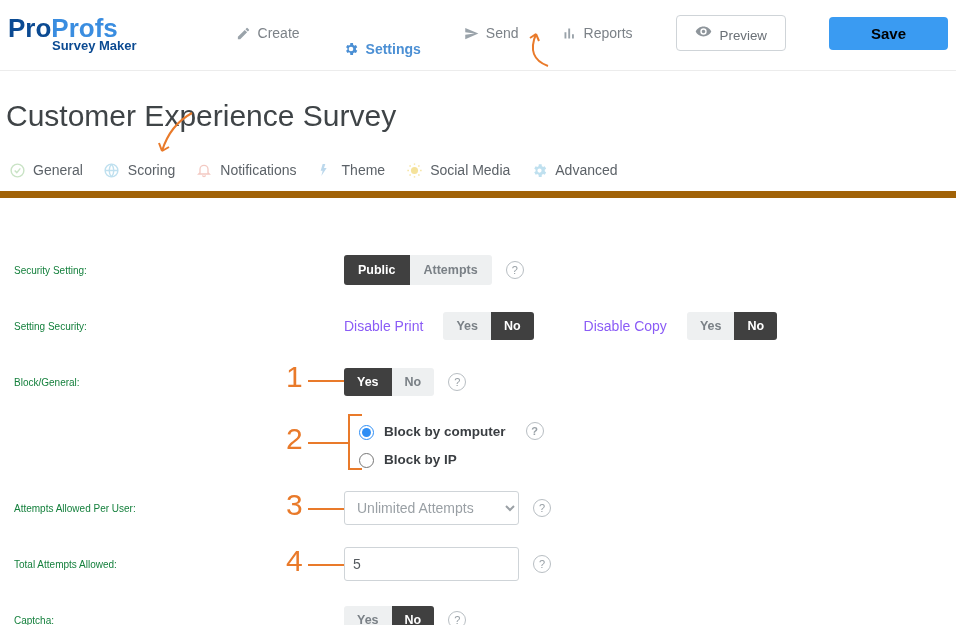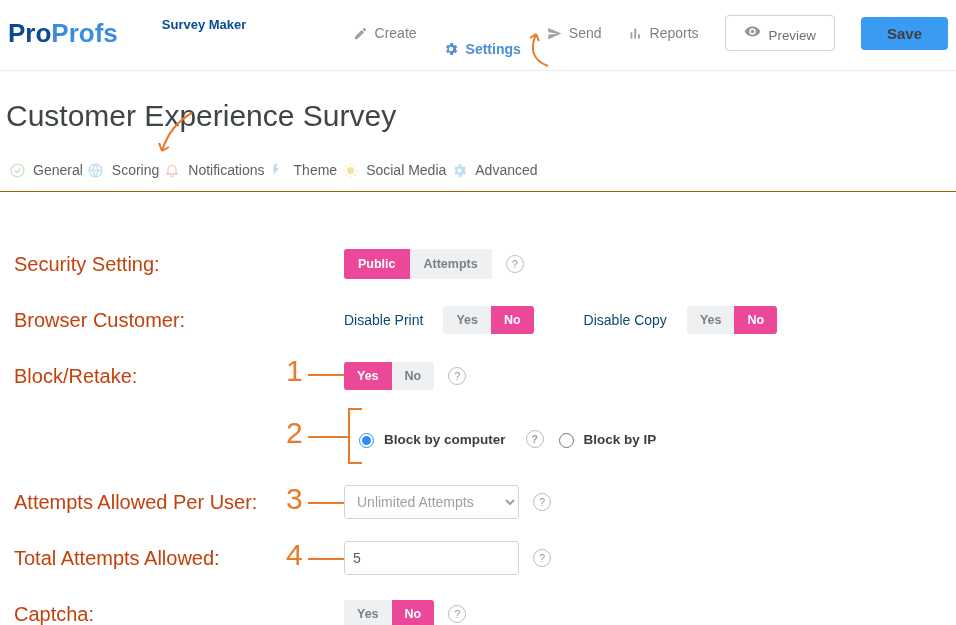--- a/index.html
+++ b/index.html
@@ -19,58 +19,58 @@
     background:#fff;
     width:956px;
   }
   
   .topbar{
     display:flex;
     align-items:center;
     padding:6px 8px 0 8px;
     height:60px;
   }
-  .logo{display:flex;flex-direction:row;line-height:1;}
+  .logo{display:flex;flex-direction:column;line-height:1;}
   .logo-main{font-size:26px;font-weight:800;color:#0b4a92;font-family:Arial,Helvetica,sans-serif;}
   .logo-main .pro1{color:#0b4a92;}
   .logo-main .profs{color:#3a8de0;}
   .logo-sub{font-size:13px;font-weight:700;color:#0b4a92;margin-left:44px;margin-top:-2px;}
-  .nav{margin-left:auto;display:flex;align-items:center;gap:26px;}
+  .nav{margin-left:auto;display:flex;align-items:center;gap:43px;}
   .nav-item{display:flex;align-items:center;gap:7px;color:#7c8288;cursor:pointer;}
   .nav-item.active{color:#4b8fd4;font-weight:600;margin-top:31px;}
   .nav-item svg{display:block;}
   .btn-outline{
     border:1px solid #cfd4d8;border-radius:4px;padding:7px 18px;color:#6a7076;background:#fff;cursor:pointer;
   }
   .btn-primary{
-    border:none;border-radius:4px;padding:8px 26px;background:#3a9bf2;color:#404040;font-size:15px;font-weight:600;cursor:pointer;
+    border:none;border-radius:4px;padding:8px 42px;background:#3a9bf2;color:#000000;font-size:15px;font-weight:600;cursor:pointer;
   }
   .hr{height:1px;background:#ececec;margin:10px 0 0 0;}
   
   .page-title{font-size:30px;font-weight:400;color:#3f4447;margin:28px 0 18px 6px;}
   
-  .tabs{display:flex;border-bottom:1px solid #a16207;padding:0 6px;}
+  .tabs{display:flex;gap:16px;border-bottom:7px solid #a16207;padding:0 6px;}
   .tab{display:flex;align-items:center;gap:7px;padding:10px 2px 12px 2px;color:#5c6268;cursor:pointer;position:relative;}
   .tab.active{color:#3b3e40;font-weight:500;}
   .tab.active::after{content:"";position:absolute;left:-2px;right:-2px;bottom:-1px;height:3px;background:#2e8ef5;}
   .tab .ico{width:18px;height:18px;display:flex;align-items:center;justify-content:center;}
   
   .form{padding:26px 6px 10px 14px;}
   .row{display:flex;align-items:center;min-height:56px;position:relative;}
-  .row .label{width:330px;color:#c2410c;font-size:20px;}
+  .row .label{width:330px;color:#15803d;font-size:10px;}
   .row .controls{display:flex;align-items:center;gap:14px;flex-wrap:wrap;}
   .help{width:18px;height:18px;border:1px solid #b8bec3;border-radius:50%;display:flex;align-items:center;justify-content:center;font-size:11px;color:#98a0a6;cursor:pointer;}
   
   .seg{display:inline-flex;border-radius:3px;overflow:hidden;background:#eef0f1;}
   .seg button{border:none;padding:8px 14px;font-size:12.5px;font-weight:600;background:transparent;color:#7a8086;cursor:pointer;}
-  .seg button.on{background:#ec4899;color:#fff;}
+  .seg button.on{background:#404040;color:#fff;}
   .seg.small button{padding:7px 13px;}
-  .sub-label{color:#0c4a6e;font-size:14px;margin-right:6px;}
-  
-  .radio-group{display:flex;flex-direction:row;gap:10px;padding:6px 10px;}
+  .sub-label{color:#8b5cf6;font-size:14px;margin-right:6px;}
+  
+  .radio-group{display:flex;flex-direction:column;gap:10px;padding:6px 10px;}
   .radio{display:flex;align-items:center;gap:7px;font-size:13.5px;font-weight:600;color:#3a3e42;}
   .radio input{accent-color:#2e8ef5;width:15px;height:15px;}
   
   select.ctrl, input.ctrl{
     height:34px;border:1px solid #cfd4d8;border-radius:3px;padding:4px 8px;font-size:14px;color:#555a5f;background:#fff;
   }
   select.ctrl{width:175px;color:#9aa0a5;}
   input.ctrl{width:175px;}
   
   .anno-num{position:absolute;font-size:30px;font-weight:500;color:var(--orange);}
@@ -211,38 +211,38 @@
     <div class="controls">
       <div class="seg">
         <button class="on">Public</button>
         <button>Attempts</button>
       </div>
       <span class="help">?</span>
     </div>
   </div>
 
   <div class="row">
-    <div class="label">Browser Customer:</div>
+    <div class="label">Setting Security:</div>
     <div class="controls">
       <span class="sub-label">Disable Print</span>
       <div class="seg small">
         <button>Yes</button>
         <button class="on">No</button>
       </div>
       <span style="width:22px;"></span>
       <span class="sub-label">Disable Copy</span>
       <div class="seg small">
         <button>Yes</button>
         <button class="on">No</button>
       </div>
     </div>
   </div>
 
   <div class="row">
-    <div class="label">Block/Retake:</div>
+    <div class="label">Block/General:</div>
     <div class="controls">
       <div class="seg small">
         <button class="on">Yes</button>
         <button>No</button>
       </div>
       <span class="help">?</span>
     </div>
     <span class="anno-num" style="left:272px;top:6px;">1</span>
     <span class="anno-line" style="left:294px;top:26px;width:36px;"></span>
   </div>

